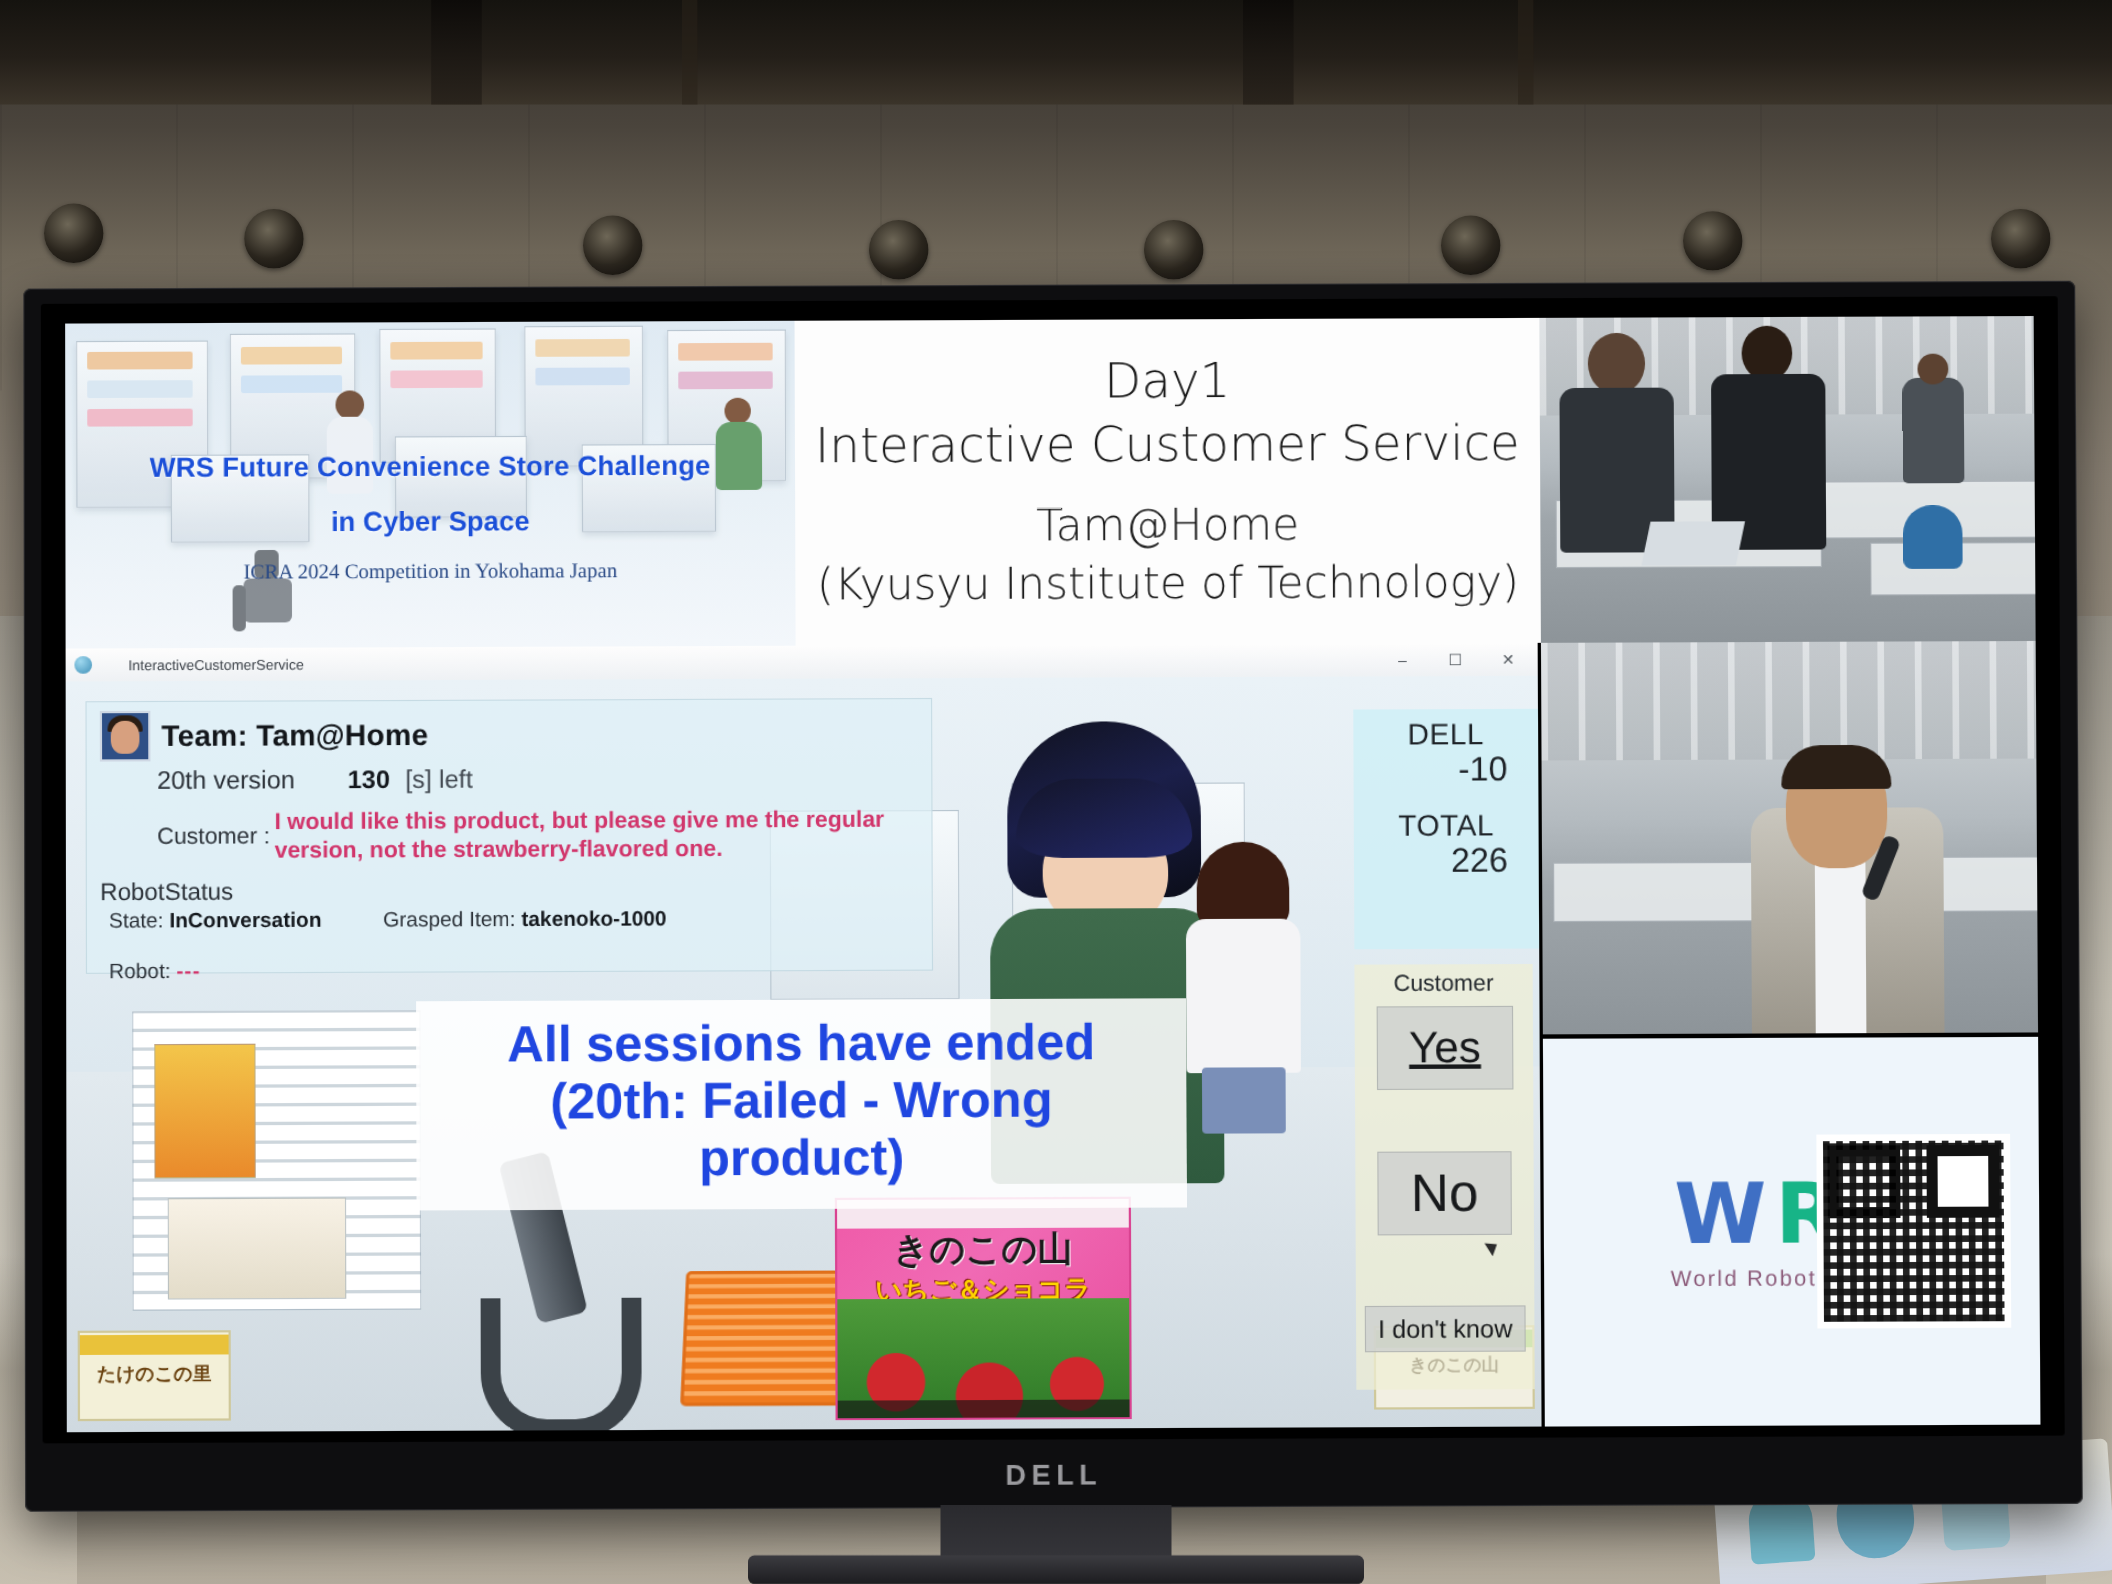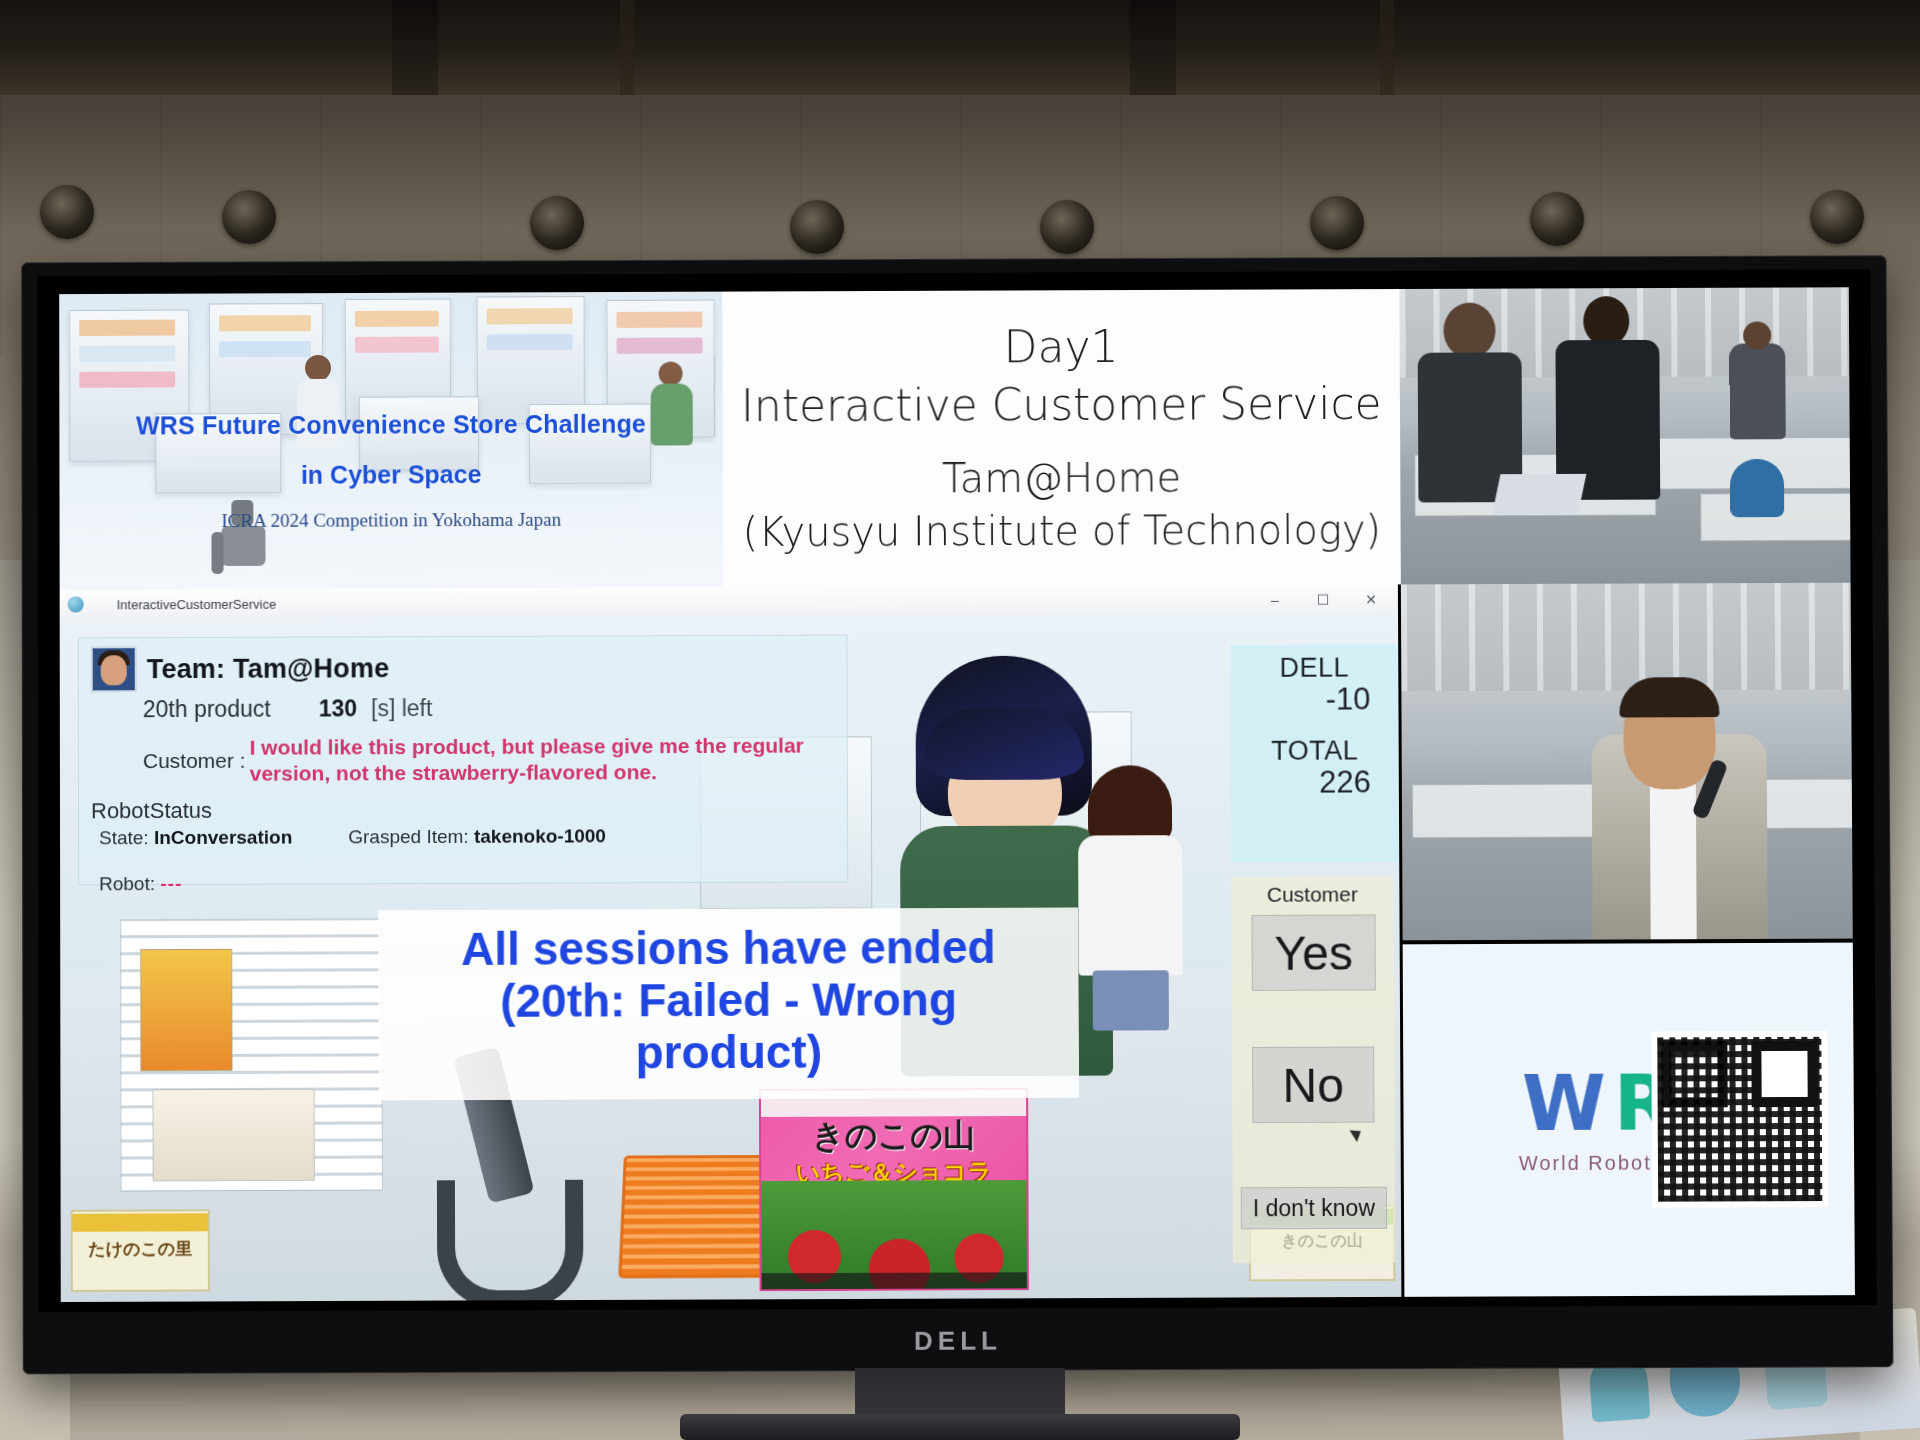--- a/index.html
+++ b/index.html
@@ -180,21 +180,21 @@
   .score-card{position:absolute;left:0;top:0;width:168px;height:218px;
      background:rgba(206,239,246,.82);padding:8px 14px;box-sizing:border-box;text-align:center;}
   .score-card .k{font-size:27px;color:#1e2328;letter-spacing:.5px;}
   .score-card .v{font-size:31px;color:#1e2328;text-align:right;padding-right:14px;margin-top:-2px;}
   .score-card .sp{height:18px;}
   .cust-card{position:absolute;left:0;top:232px;width:162px;bottom:34px;
      background:rgba(239,238,212,.72);padding:6px 8px;box-sizing:border-box;}
   .cust-card .ch{font-size:21px;color:#23282d;text-align:center;margin-bottom:8px;}
   .btn{background:rgba(205,207,206,.8);border:1px solid rgba(160,163,162,.6);
      color:#17191b;display:flex;align-items:center;justify-content:center;}
-  .btn.yes{height:74px;font-size:48px;margin:4px 10px 16px 12px;}
+  .btn.yes{height:74px;font-size:40px;margin:4px 10px 16px 12px;text-decoration:underline;}
   .btn.no{height:74px;font-size:48px;margin:56px 12px 0 12px;}
   .btn.idk{height:40px;font-size:23px;margin:64px 0 0 0;}
   .cursor{position:absolute;left:120px;top:250px;width:0;height:0;
      border-left:9px solid #2b2b2b;border-bottom:7px solid transparent;border-top:7px solid transparent;
      transform:rotate(-32deg);}
 
   
   .rightcol{flex:0 0 450px;display:flex;flex-direction:column;background:#000;}
   .cam-b{flex:0 0 50%;position:relative;overflow:hidden;background:#aeb3b7;border-bottom:4px solid #000;}
   .cam-c{flex:1 1 auto;position:relative;overflow:hidden;background:#eaf2fa;display:flex;}
@@ -386,21 +386,21 @@
 
             <div class="info">
               <div class="info-row1">
                 <div class="avatar">
                     <div class="h"></div>
                     <div class="f"></div>
                   </div>
                 <div class="team">Team: Tam@Home</div>
               </div>
               <div class="sess">
-                <span>20th product</span>
+                <span>20th version</span>
                 <span class="tm">130</span>
                 <span class="unit">[s] left</span>
               </div>
               <div class="cust">
                 <div class="lab">Customer :</div>
                 <div class="msg">
                   <div>I would like this product, but please give me the regular</div>
                   <div>version, not the strawberry-flavored one.</div>
                 </div>
               </div>

